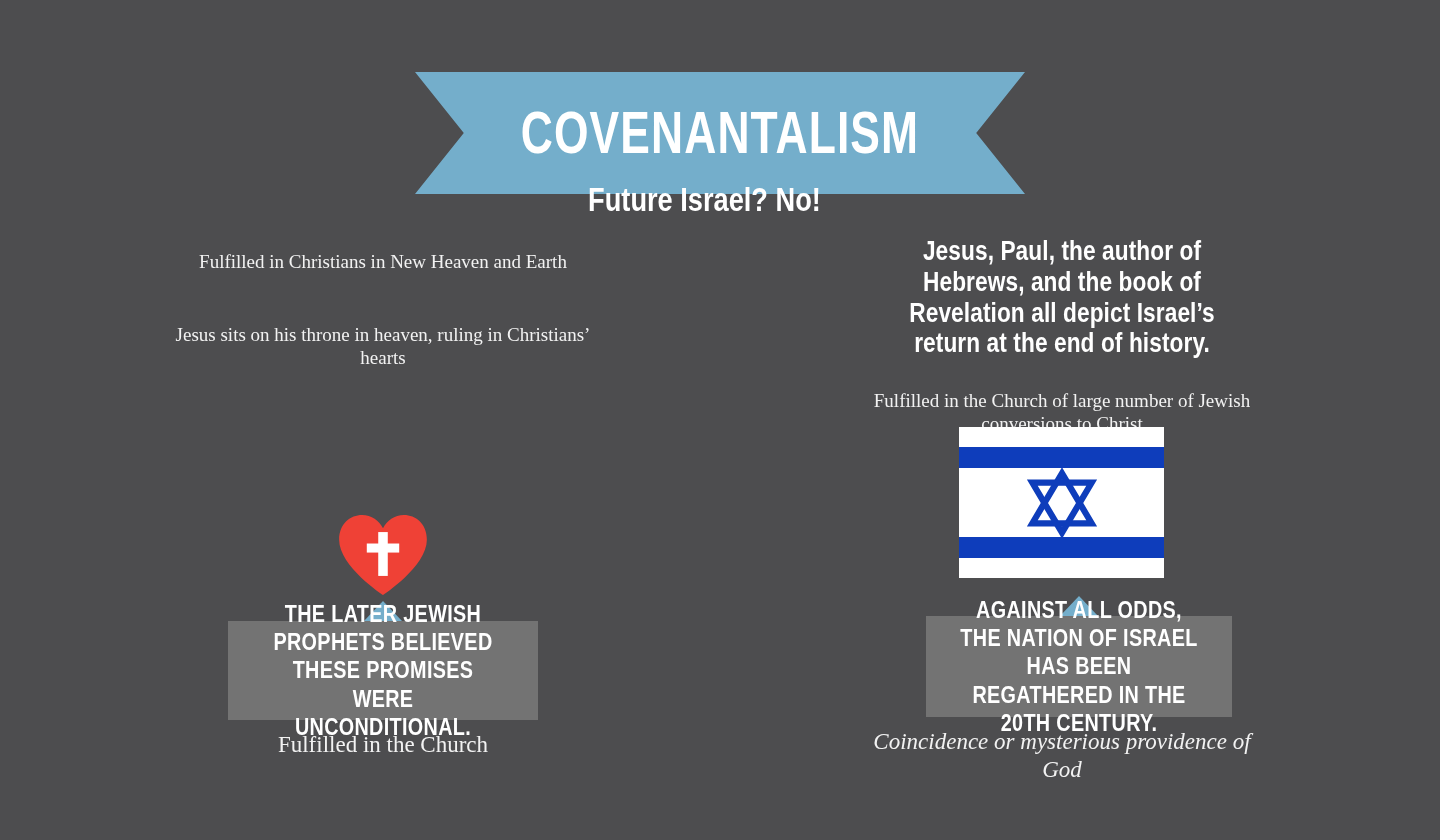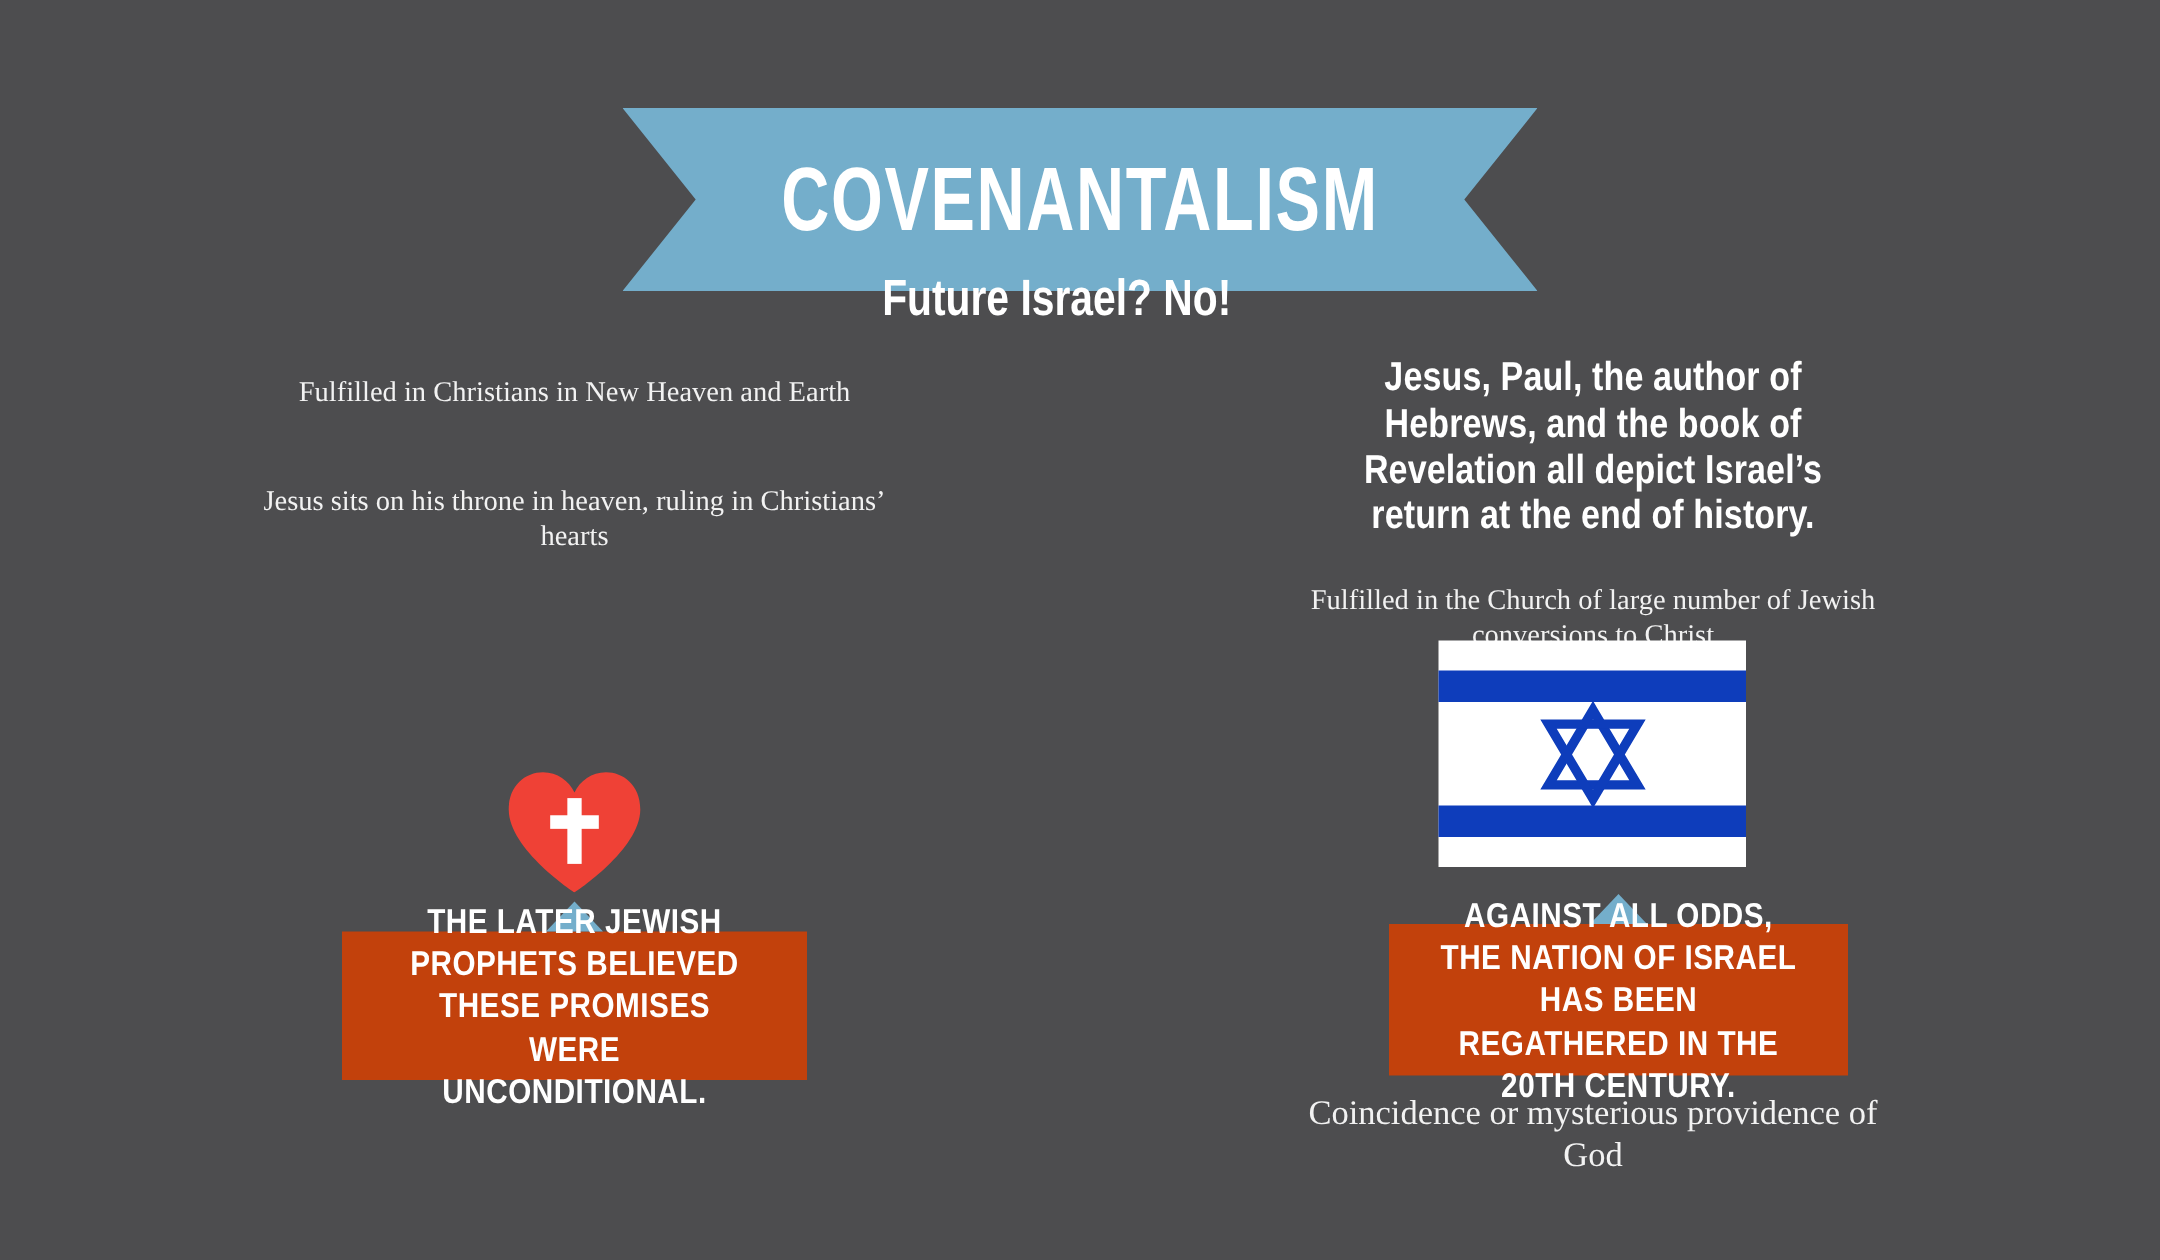--- a/index.html
+++ b/index.html
@@ -142,21 +142,21 @@
     left: 50%;
     top: 50%;
     width: 78px;
     height: 72px;
     transform: translate(-50%, -50%);
   }
 
   
   .callout {
     position: absolute;
-    background: #c2410c;
+    background: #737373;
     box-sizing: border-box;
     display: flex;
     align-items: center;
     justify-content: center;
     padding: 10px 14px;
   }
   .callout .callout-text {
     color: #ffffff;
     font-family: "Liberation Sans Narrow", "Liberation Sans", sans-serif;
     font-weight: 700;
@@ -186,21 +186,21 @@
   
   .bottom-caption {
     position: absolute;
     text-align: center;
     color: #f2f2f2;
     font-family: "Liberation Serif", "DejaVu Serif", serif;
     font-size: 23px;
     line-height: 1.22;
   }
   #caption-left  { left: 173px; top: 731px; width: 420px; }
-  #caption-right { left: 852px; top: 728px; width: 420px; }
+  #caption-right { left: 852px; top: 728px; width: 420px; font-style: italic; }
 </style>
 </head>
 <body>
 
 <div id="page">
 
   <div id="banner-wrap">
     <div id="banner-shape"></div>
     <div id="banner-title">
       <span>COVENANTALISM</span>
@@ -225,20 +225,21 @@
       <rect x="45" y="20" width="10" height="46" fill="#ffffff"></rect>
       <rect x="33" y="32" width="34" height="9.5" fill="#ffffff"></rect>
     </svg>
   </div>
 
   <div id="callout-left" class="callout">
     <div class="arrow"></div>
     <span class="callout-text">THE LATER JEWISH PROPHETS BELIEVED THESE PROMISES WERE UNCONDITIONAL.</span>
   </div>
 
+  <div id="caption-left" class="bottom-caption">Fulfilled in the Church</div>
 
   <div id="column-right" class="column">
     <p class="headline">
       <span>Jesus, Paul, the author of Hebrews, and the book of Revelation all depict Israel’s return at the end of history.</span>
     </p>
     <div class="gap-md"></div>
     <p class="subline">Fulfilled in the Church of large number of Jewish conversions to Christ</p>
   </div>
 
   <div id="israel-flag">

